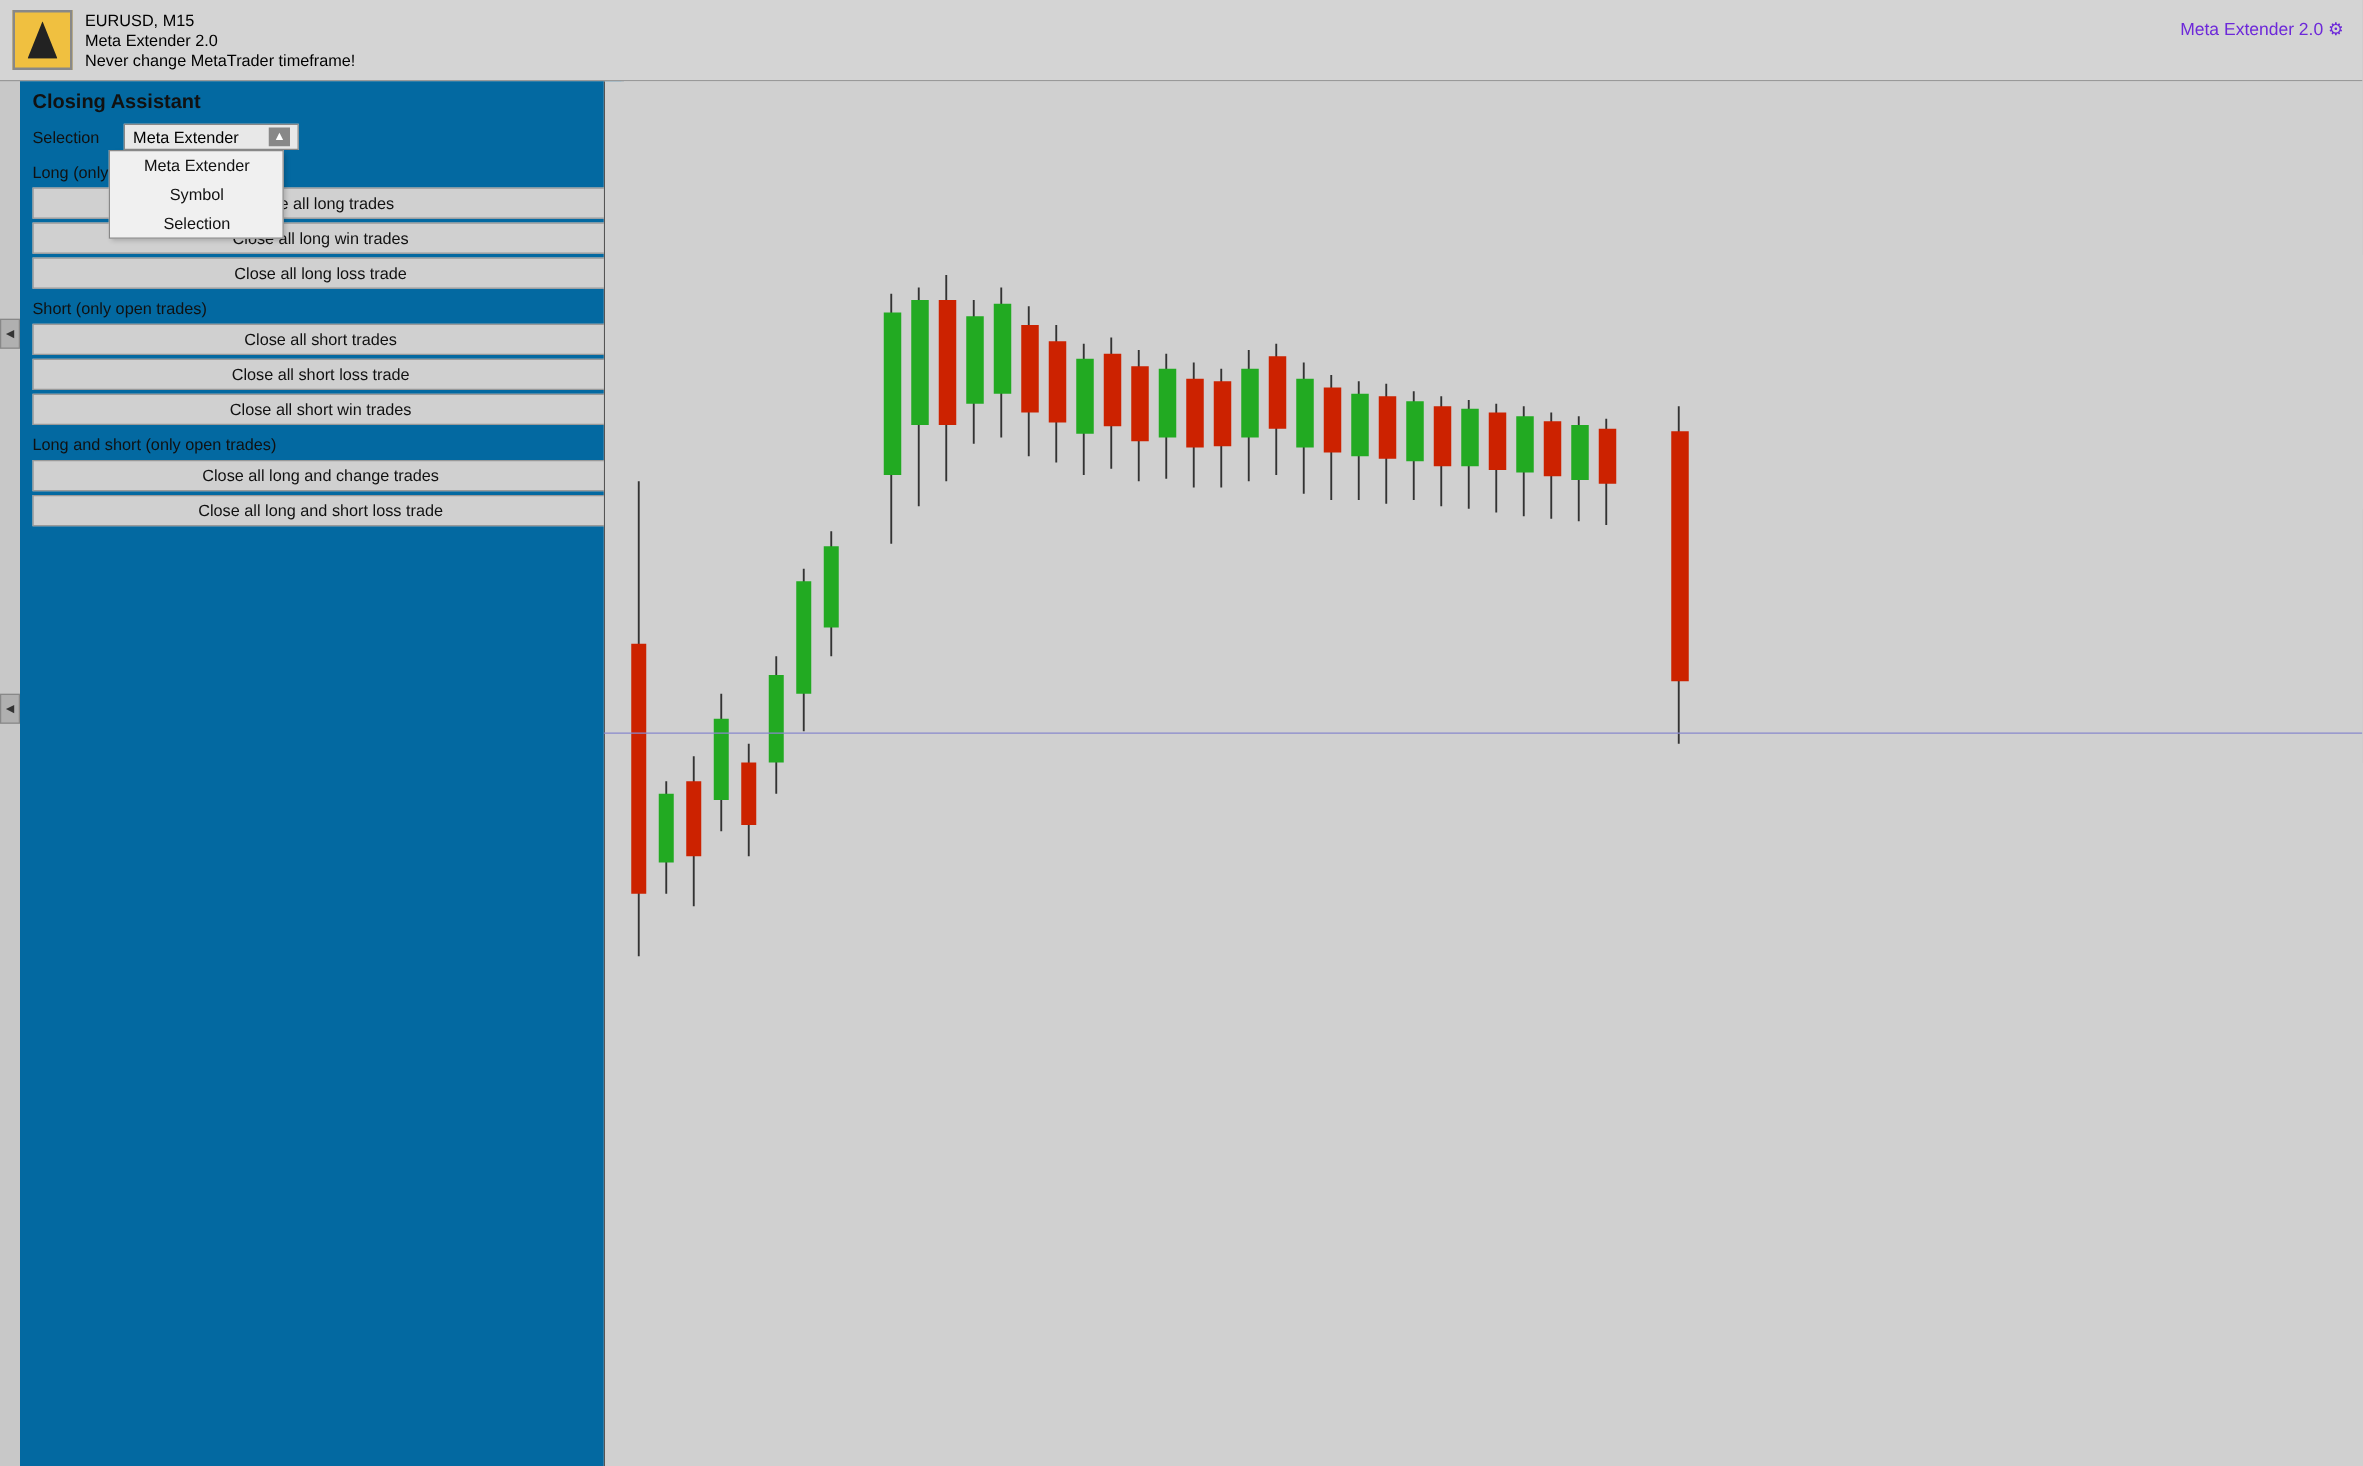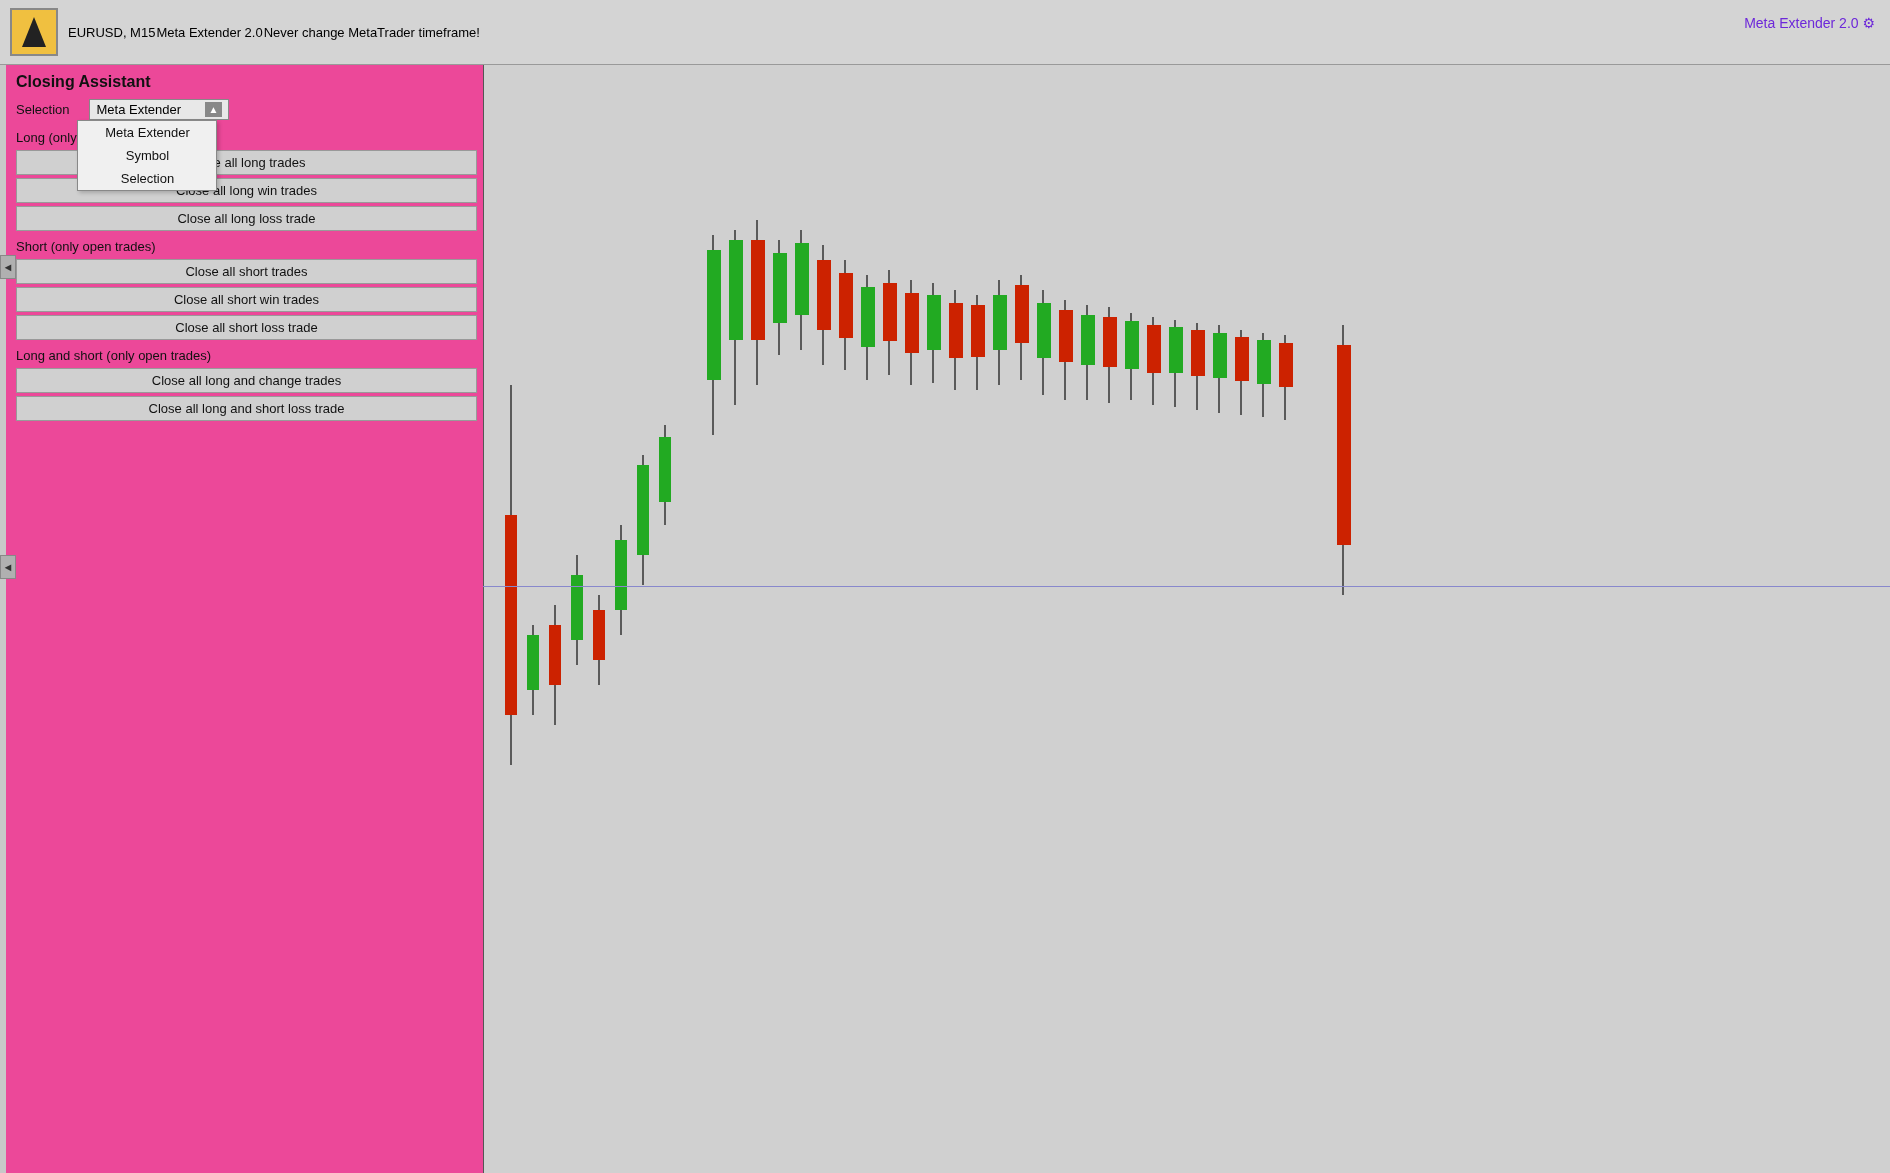--- a/index.html
+++ b/index.html
@@ -36,39 +36,39 @@
       position: relative;
     }
     .header-logo-inner {
       width: 24px;
       height: 30px;
       background: #222;
       clip-path: polygon(50% 0%, 100% 100%, 0% 100%);
     }
     .header-info {
       display: flex;
-      flex-direction: row;
+      flex-direction: column;
       gap: 1px;
     }
     .header-title-right {
       position: absolute;
       right: 15px;
       top: 15px;
       font-size: 14px;
       color: #6d28d9;
     }
 
     
     .left-panel {
       position: absolute;
       top: 65px;
-      left: 6px;
+      left: 16px;
       width: 483px;
       bottom: 0;
-      background: #ec4899;
+      background: #0369a1;
       border-right: 2px solid #888;
       padding: 8px 10px;
     }
 
     .panel-title {
       font-size: 16px;
       font-weight: bold;
       margin-bottom: 8px;
       color: #111;
     }
@@ -236,22 +236,22 @@
 
   <div class="section-label">Long (only open trades)</div>
   <button class="trade-button">Close all long trades</button>
   <button class="trade-button">Close all long win trades</button>
   <button class="trade-button">Close all long loss trade</button>
 
   <div class="section-divider"></div>
 
   <div class="section-label">Short (only open trades)</div>
   <button class="trade-button">Close all short trades</button>
+  <button class="trade-button">Close all short loss trade</button>
   <button class="trade-button">Close all short win trades</button>
-  <button class="trade-button">Close all short loss trade</button>
 
   <div class="section-divider"></div>
 
   <div class="section-label">Long and short (only open trades)</div>
   <button class="trade-button">Close all long and change trades</button>
   <button class="trade-button">Close all long and short loss trade</button>
 </div>
 
 <div class="side-arrow" style="top: 255px;">
   <span>◄</span>

